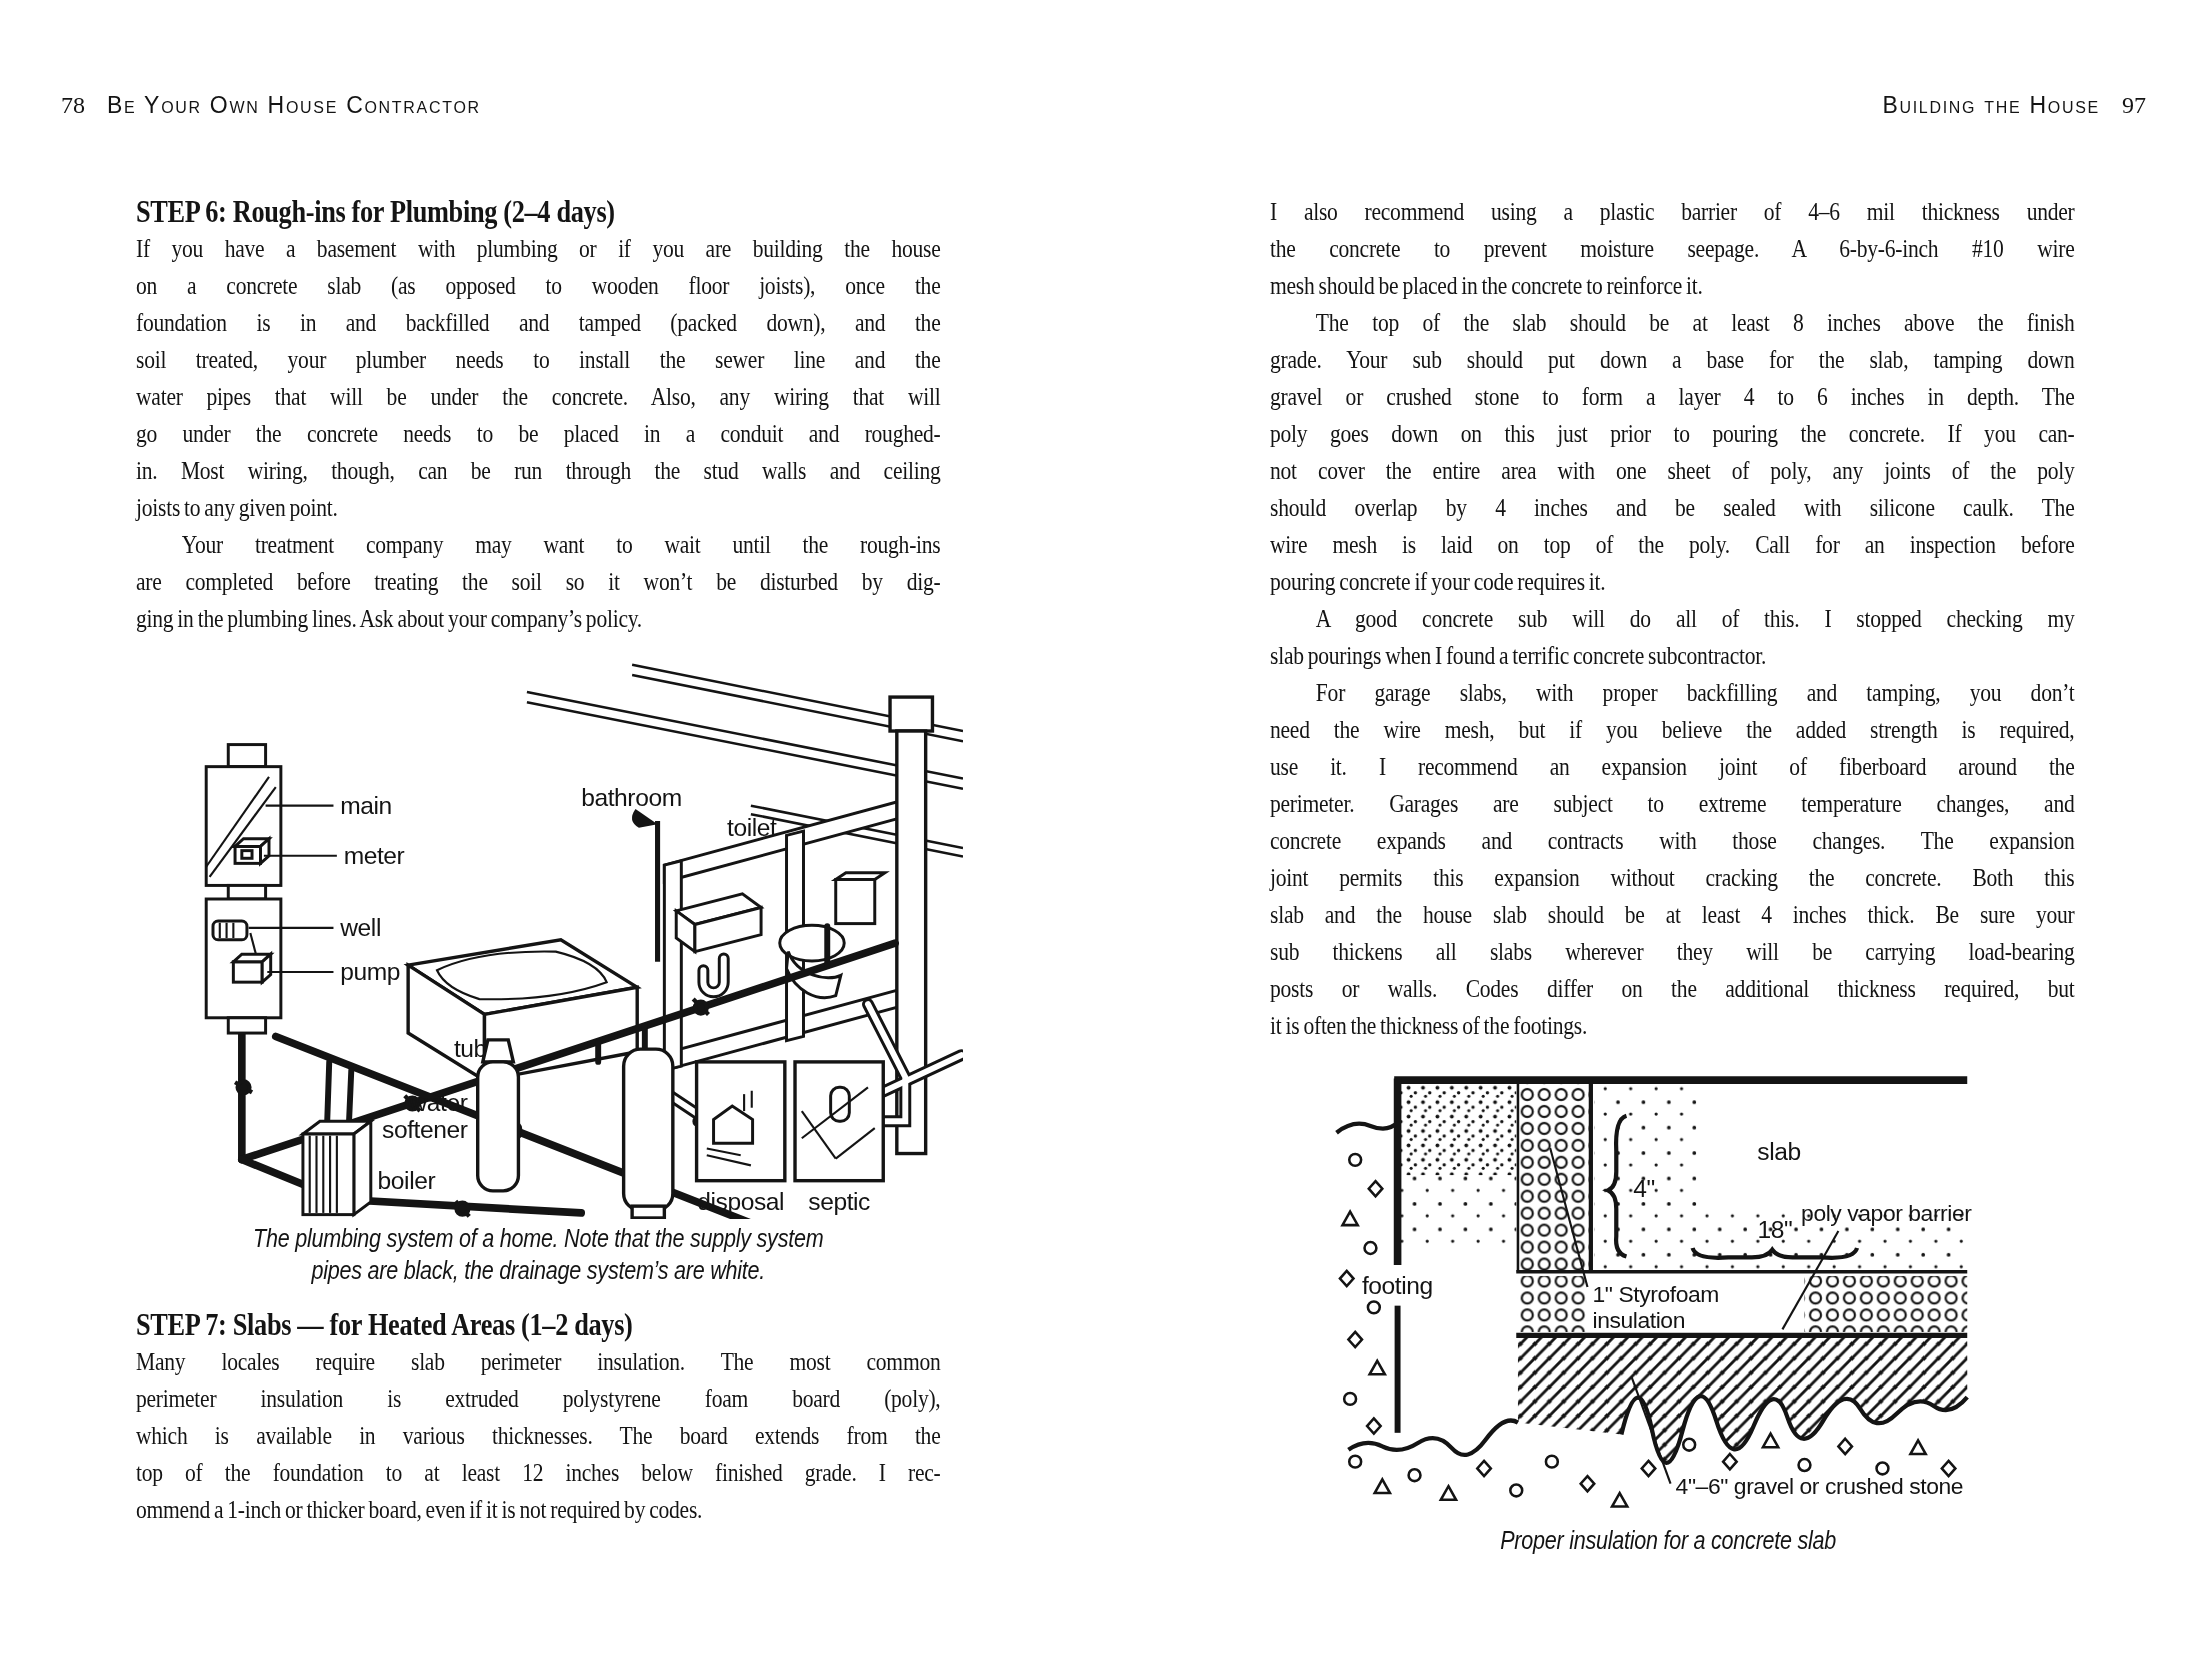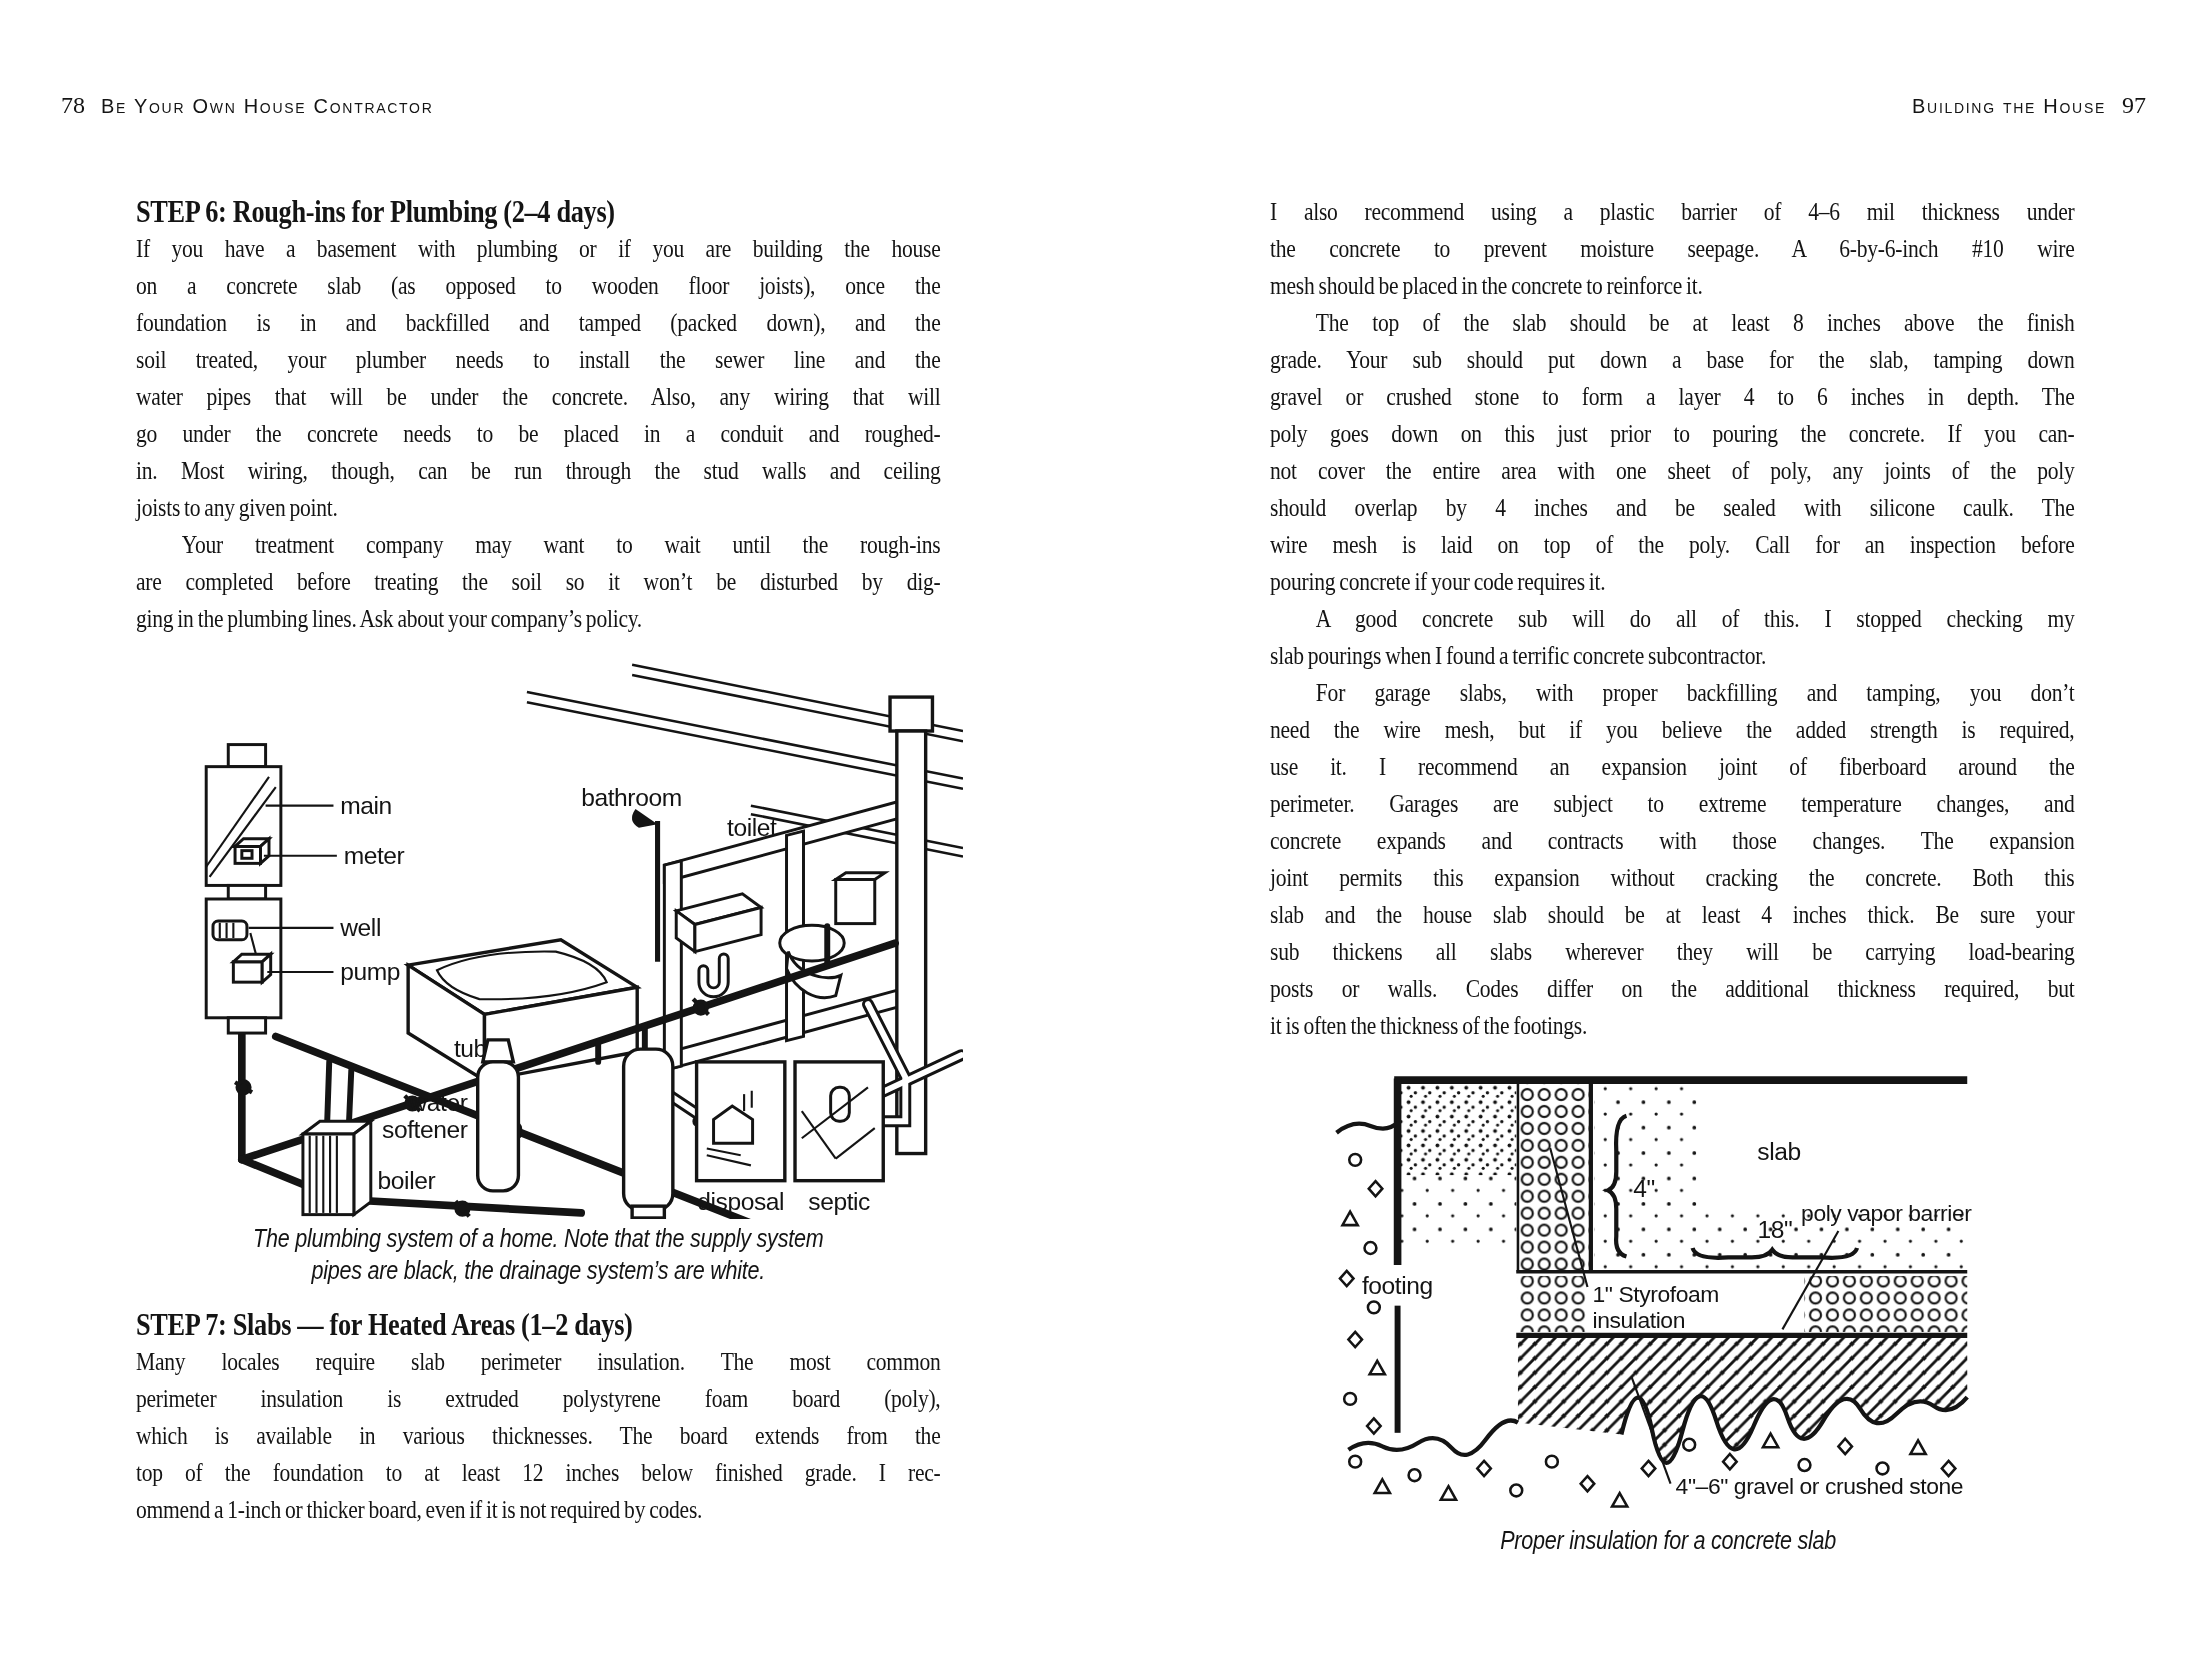--- a/index.html
+++ b/index.html
@@ -1,22 +1,22 @@
 <!DOCTYPE html>
 <html style="font-size:13.6px"><head>
 <meta charset="utf-8">
 <style>
   html,body{margin:0;padding:0;background:#e8e8e8;}
   #sheet{position:relative;width:2205px;height:1654px;background:#ffffff;overflow:hidden;
          font-family:"Liberation Serif",serif;color:#141414;}
 
   
-  .runhead{position:absolute;top:92px;display:flex;align-items:baseline;gap:16px;text-align:center;}
+  .runhead{position:absolute;top:92px;display:flex;align-items:baseline;gap:22px;text-align:center;}
   .runhead .folio{font:24px "Liberation Serif",serif;}
-  .runhead .rtitle{font-family:"Liberation Sans",sans-serif;font-size:20px;
+  .runhead .rtitle{font-family:"Liberation Sans",sans-serif;font-size:23px;
                    font-variant:small-caps;letter-spacing:1.7px;}
   #runhead-left{left:61px;}
   #runhead-right{right:59px;margin-left:24px;}
 
   
   .colblock{position:absolute;width:947px;transform:scaleX(0.8495);transform-origin:0 0;}
   .bookhead{font-size:31px;font-weight:bold;line-height:37px;letter-spacing:-0.4px;}
   .para{margin:0;}
   .line{font-size:25.4px;line-height:37px;letter-spacing:-0.3px;word-spacing:-1.3px;
         text-align:justify;text-align-last:justify;white-space:normal;}

